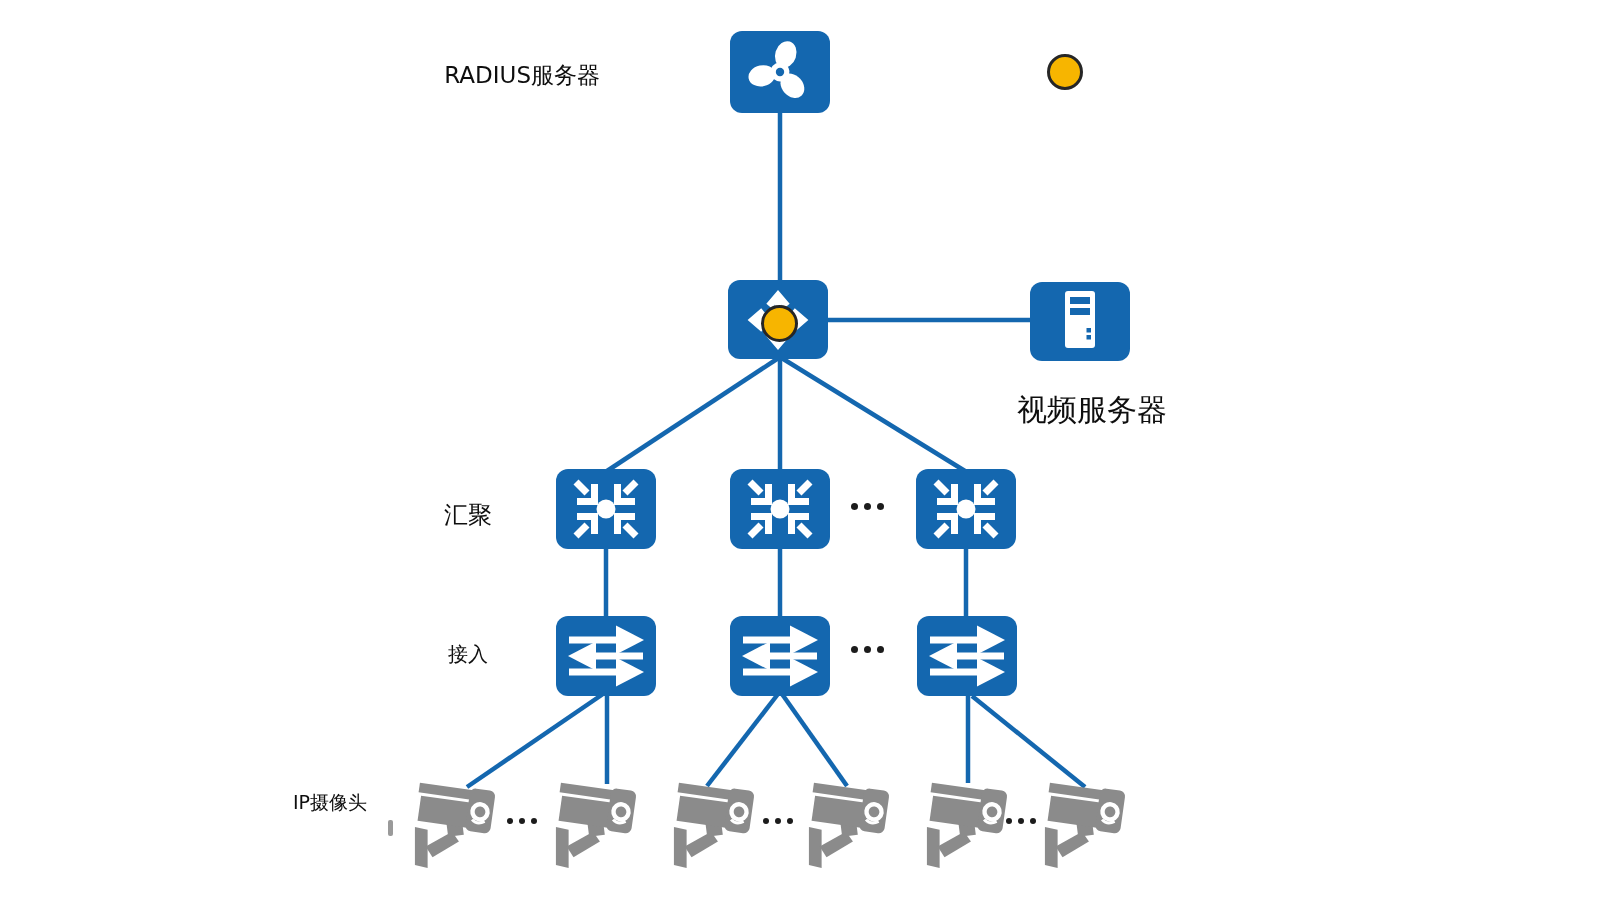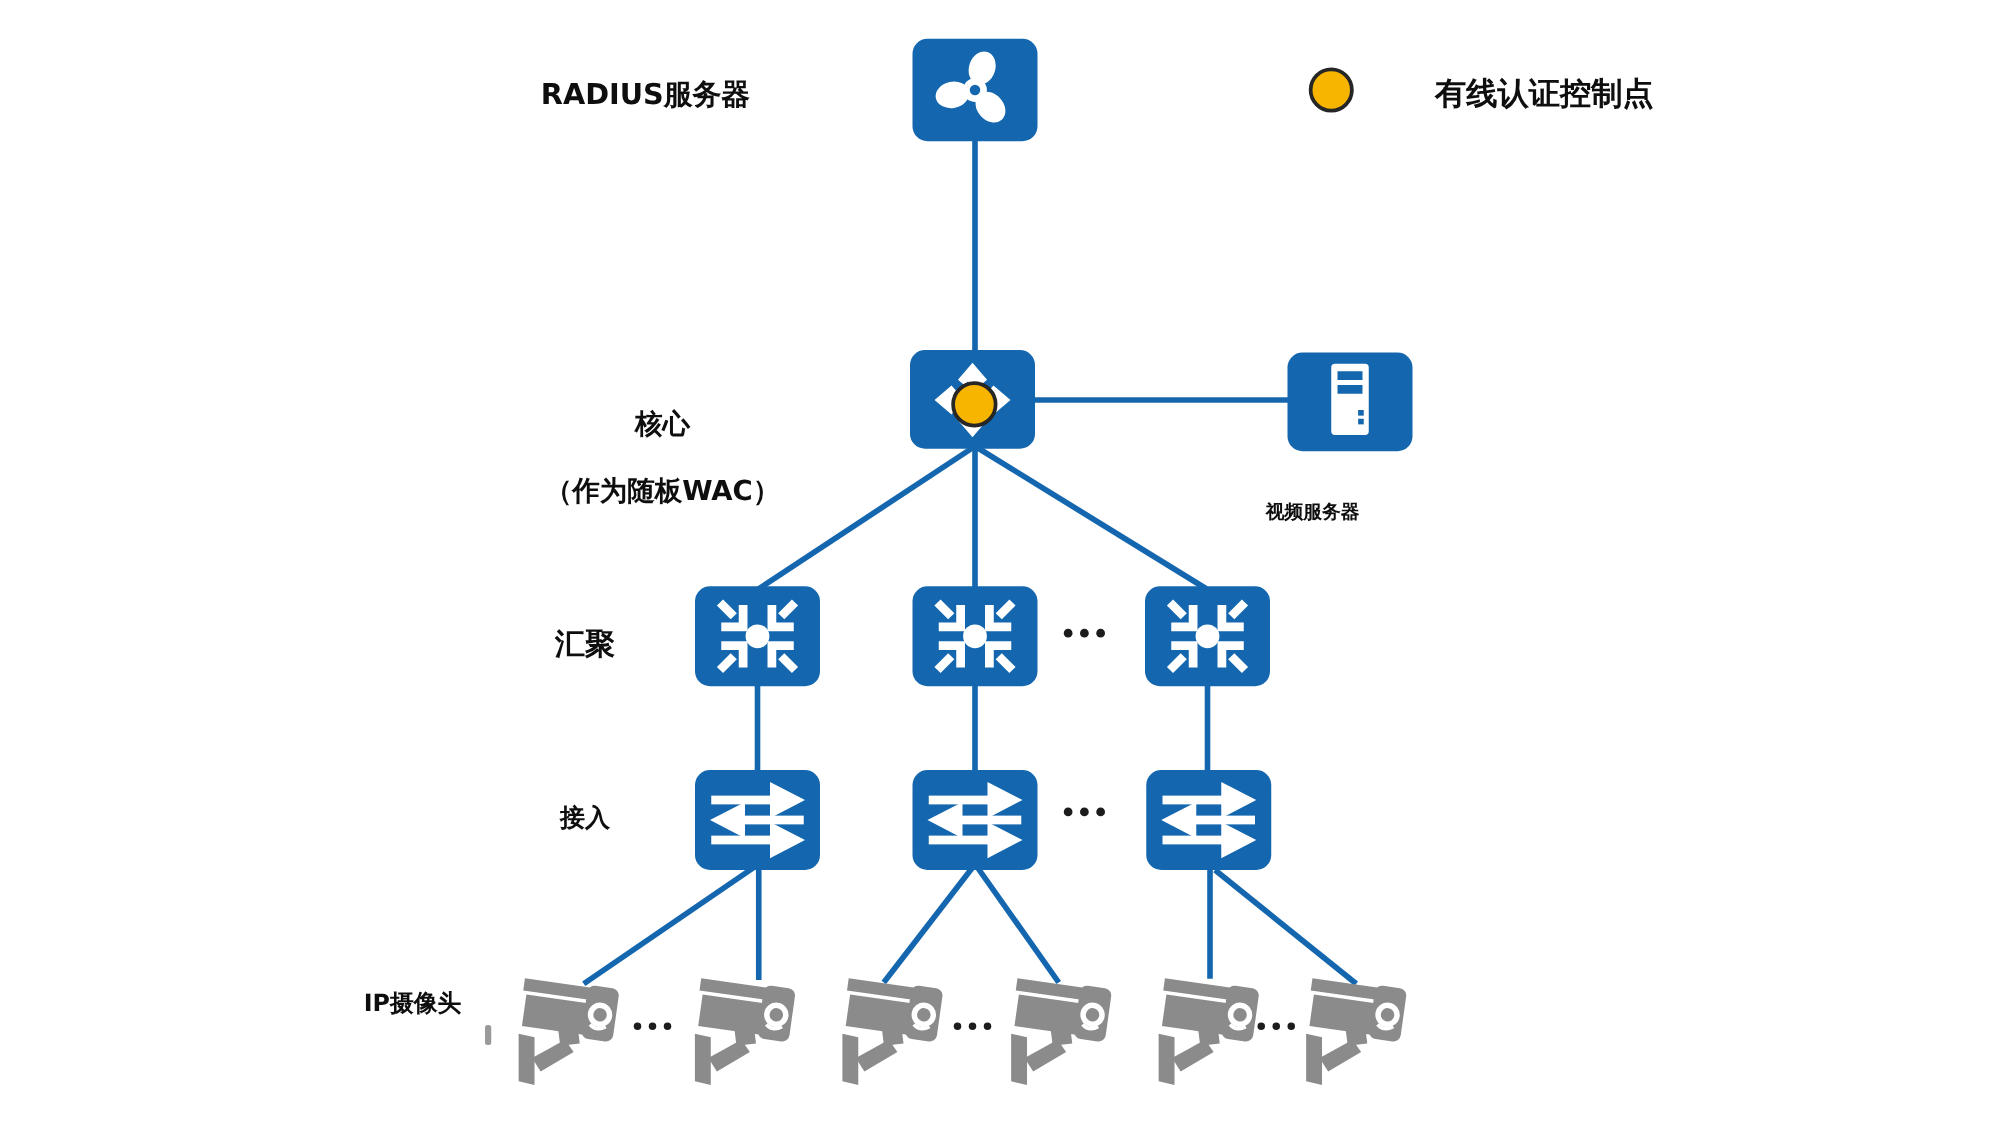--- a/index.html
+++ b/index.html
@@ -7,21 +7,21 @@
     position:relative;width:1600px;height:900px;background:#ffffff;overflow:hidden;
     font-family:"DejaVu Sans","Liberation Sans",sans-serif;color:#0e0e0e;
   }
   #links{position:absolute;left:0;top:0;width:1600px;height:900px;}
   .node{
     position:absolute;width:100px;background:#1467AF;border-radius:12px;
   }
   .node svg{display:block;width:100%;height:100%;}
   .cam{position:absolute;width:88px;height:90px;}
   .cam svg{display:block;width:100%;height:100%;}
-  .lbl{position:absolute;font-weight:700;white-space:pre-line;}
+  .lbl{position:absolute;font-weight:400;white-space:pre-line;}
   .lbl.right{text-align:right;}
   .lbl.center{text-align:center;}
   .auth-dot{
     position:absolute;border-radius:50%;background:#F7B500;border:3px solid #262626;box-sizing:content-box;
   }
   .dots{position:absolute;display:flex;gap:6px;align-items:center;}
   .dots i{width:7px;height:7px;border-radius:50%;background:#1c1c1c;}
   .dots.small i{width:6px;height:6px;}
   .sliver{position:absolute;background:#9a9a9a;border-radius:2px;}
 </style>
@@ -233,31 +233,26 @@
       <i></i>
     </div>
   <div class="dots small" style="left:1006px;top:818px">
       <i></i>
       <i></i>
       <i></i>
     </div>
 
   <div class="lbl right" style="left:380px;top:60px;width:220px;font-size:23px">RADIUS服务器</div>
 
-  <div class="lbl center" style="left:425px;top:299px;width:210px;font-size:22px;line-height:27px">
-    <div>核心</div>
-    <div>（作为随板WAC）</div>
-  </div>
-
-  <div class="lbl center" style="left:942px;top:369px;width:216px;font-size:15px;line-height:27px">
+
+  <div class="lbl center" style="left:984px;top:369px;width:216px;font-size:30px;line-height:27px">
     <div>视频服务器</div>
   </div>
 
   <div class="lbl center" style="left:413px;top:499px;width:110px;font-size:24px">汇聚</div>
 
   <div class="lbl center" style="left:413px;top:641px;width:110px;font-size:20px">接入</div>
 
   <div class="lbl center" style="left:255px;top:790px;width:150px;font-size:19px">IP摄像头</div>
 
   <div class="auth-dot" style="left:1047px;top:54px;width:30px;height:30px"></div>
-  <div class="lbl" style="left:1148px;top:58px;font-size:25px">有线认证控制点</div>
 
 </div>
 
 </body></html>

